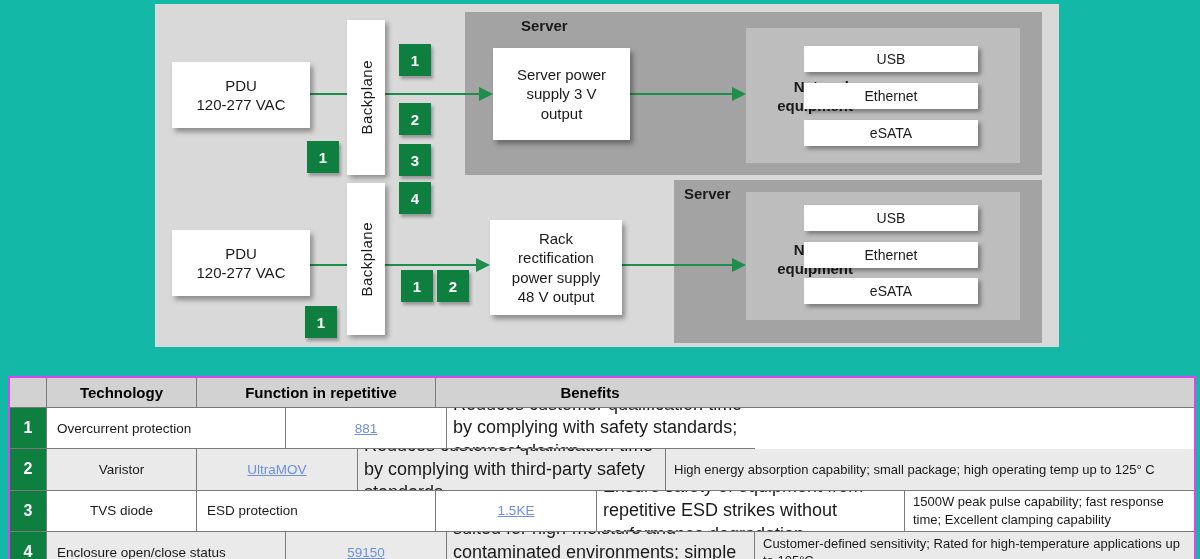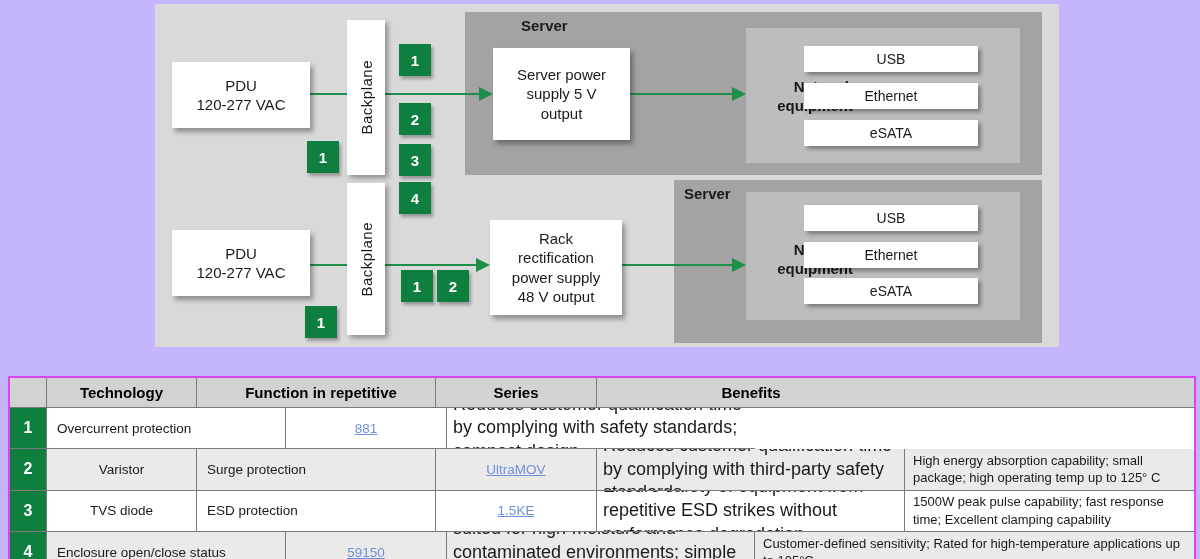--- a/index.html
+++ b/index.html
@@ -1,18 +1,18 @@
 <!DOCTYPE html>
 <html><head>
 <meta charset="utf-8">
 <style>
   html,body { margin:0; padding:0; background:#ffffff; }
   .canvas {
     position:relative; width:1200px; height:559px; overflow:hidden;
-    font-family:"Liberation Sans", sans-serif; color:#1a1a1a; background:#c4b5fd;
+    font-family:"Liberation Sans", sans-serif; color:#1a1a1a; background:#14b8a6;
   }
   
   .diagram-bg { position:absolute; left:155px; top:4px; width:904px; height:343px; background:#d9d9d9; }
   .server-box { position:absolute; background:#a3a3a3; }
   .server1 { left:465px; top:12px; width:577px; height:163px; }
   .server2 { left:674px; top:180px; width:368px; height:163px; }
   .server-label { position:absolute; font-size:15px; font-weight:bold; color:#1a1a1a; z-index:2; }
   .server-label.s1 { left:521px; top:17px; }
   .server-label.s2 { left:684px; top:185px; }
   .network-box { position:absolute; background:#bdbdbd; }
@@ -92,21 +92,21 @@
   <div class="ahead h1a"></div>
   <div class="hline l1b"></div>
   <div class="ahead h1b"></div>
 
   <div class="white-box pdu1">PDU
 120-277 VAC</div>
   <div class="backplane bp1">
     <span>Backplane</span>
   </div>
   <div class="white-box supply1">Server power
-supply 5 V
+supply 3 V
 output</div>
 
   <div class="badge b1a">1</div>
   <div class="badge b1b">2</div>
   <div class="badge b1c">3</div>
   <div class="badge b1left">1</div>
 
   <div class="server-box server2"></div>
   <div class="server-label s2">Server</div>
   <div class="network-box net2"></div>
@@ -135,37 +135,35 @@
   <div class="badge b2p1">1</div>
   <div class="badge b2p2">2</div>
   <div class="badge b2left">1</div>
 
   <div class="app-table">
 
     <div class="t-row t-header">
       <div class="t-cell c-num"></div>
       <div class="t-cell c-tech">Technology</div>
       <div class="t-cell c-func">Function in repetitive</div>
-      <div class="t-cell c-ser">Series</div>
       <div class="t-cell c-ben">Benefits</div>
     </div>
 
     <div class="t-row">
       <div class="t-cell c-num num-cell">1</div>
       <div class="t-cell c-func">Overcurrent protection</div>
       <div class="t-cell c-ser">
         <a class="series-link">881</a>
       </div>
       <div class="t-cell c-ben">Reduces customer qualification time by complying with safety standards; compact design</div>
     </div>
 
     <div class="t-row row-alt">
       <div class="t-cell c-num num-cell">2</div>
       <div class="t-cell c-tech">Varistor</div>
-      <div class="t-cell c-func">Surge protection</div>
       <div class="t-cell c-ser">
         <a class="series-link">UltraMOV</a>
       </div>
       <div class="t-cell c-ben">Reduces customer qualification time by complying with third-party safety standards</div>
       <div class="t-cell c-feat">High energy absorption capability; small package; high operating temp up to 125° C</div>
     </div>
 
     <div class="t-row">
       <div class="t-cell c-num num-cell">3</div>
       <div class="t-cell c-tech">TVS diode</div>

